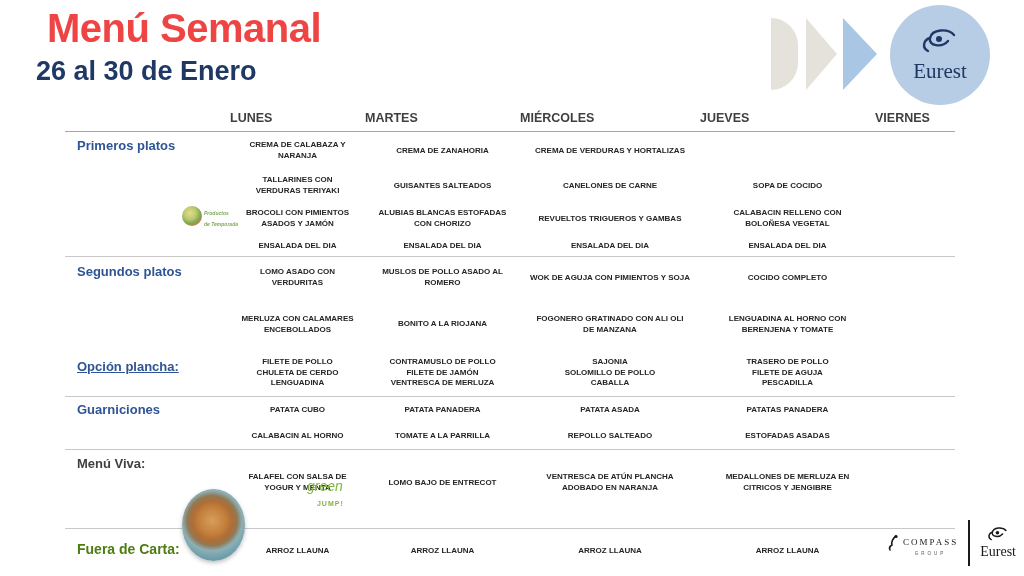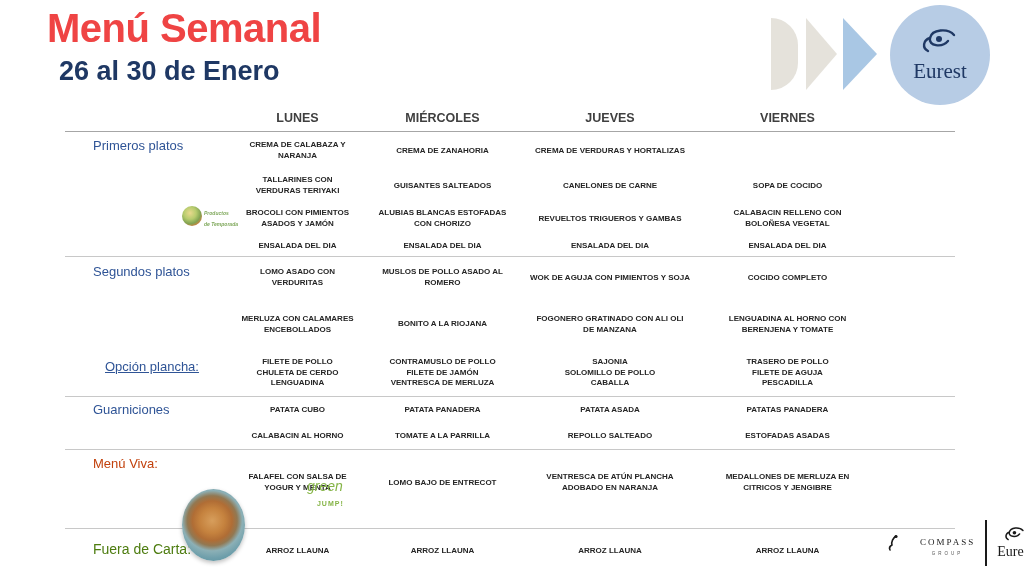--- a/index.html
+++ b/index.html
@@ -1,42 +1,42 @@
 <!DOCTYPE html>
 <html><head>
 <meta charset="utf-8">
 <style>
   html,body{margin:0;padding:0;background:#fff;}
   #page{position:relative;width:1024px;height:576px;background:#ffffff;overflow:hidden;
         font-family:"Liberation Sans",sans-serif;}
 
   
   .title{position:absolute;left:34px;top:6px;font-size:40px;font-weight:bold;color:#ef4444;letter-spacing:-0.5px;margin-left:13px;}
-  .subtitle{position:absolute;left:36px;top:56px;font-size:27px;font-weight:bold;color:#1F3864;margin-left:23px;}
+  .subtitle{position:absolute;left:36px;top:56px;font-size:27px;font-weight:bold;color:#1F3864;}
 
   
   .dshape{position:absolute;left:771px;top:18px;width:27px;height:72px;background:#E5E2DB;
           border-radius:0 40px 40px 0;}
   .tri{position:absolute;width:0;height:0;border-top:36px solid transparent;border-bottom:36px solid transparent;}
   .tri-gray{left:806px;top:18px;border-left:31px solid #E5E2DB;}
   .tri-blue{left:843px;top:18px;border-left:34px solid #A9C7E4;}
   .eurest-circle{position:absolute;left:890px;top:5px;width:100px;height:100px;border-radius:50%;
                  background:#B7CCE5;display:flex;flex-direction:column;align-items:center;justify-content:center;}
   .eurest-word{font-family:"Liberation Serif",serif;font-weight:normal;font-size:21px;color:#1F3864;margin-top:-2px;}
 
   
   .menu-table{position:absolute;left:65px;top:104px;width:890px;}
   .grid{display:grid;grid-template-columns:165px 135px 155px 180px 175px 80px;}
   .day-row{height:27px;align-items:end;border-bottom:1px solid #A6A6A6;}
-  .day{font-size:12.5px;font-weight:bold;color:#3F3F3F;text-align:center;padding-bottom:6px;}
+  .day{font-size:12.5px;font-weight:bold;color:#3F3F3F;padding-bottom:6px;}
 
   .section{position:relative;}
-  .sec-label{position:absolute;left:28px;font-size:13px;font-weight:normal;color:#2F5496;}
-  .sec-label.underline{text-decoration:underline;margin-left:12px;}
-  .sec-label.viva{color:#c2410c;}
+  .sec-label{position:absolute;left:12px;font-size:13px;font-weight:bold;color:#2F5496;}
+  .sec-label.underline{text-decoration:underline;}
+  .sec-label.viva{color:#404040;}
   .sec-label.fuera{color:#4d7c0f;font-size:14px;}
   .cell{display:flex;align-items:center;justify-content:center;text-align:center;position:relative;
         font-size:8px;font-weight:bold;color:#252525;line-height:1.35;padding:0 10px;white-space:pre-line;}
   .r38{height:38px}.r34{height:34px}.r32{height:32px}.r20{height:20px}
   .r42{height:42px}.r51{height:51px}.r46{height:46px}.r26{height:26px}.r66{height:66px}.r45{height:45px}
   .bline{border-bottom:1px solid #C8C8C8;}
   .pad-b{padding-bottom:12px;}
 
   
   .seasonal{position:absolute;left:-48px;top:3px;display:flex;align-items:center;gap:2px;}
@@ -50,21 +50,21 @@
   .gj2{font-size:7px;color:#85B446;font-weight:bold;letter-spacing:1px;margin-left:10px;}
 
   
   .plate{position:absolute;left:182px;top:489px;width:63px;height:72px;border-radius:50%;
     background:radial-gradient(circle at 48% 44%,#d79e5c 0%,#c5823e 24%,#b06d35 38%,#927852 48%,
                #8cb0b6 58%,#6f9fab 72%,#5e93a0 86%,#54899a 100%);
     box-shadow:0 2px 4px rgba(0,0,0,0.25);}
 
   
   .footer-logos{position:absolute;left:886px;top:520px;display:flex;align-items:center;gap:10px;}
-  .compass{display:flex;align-items:flex-end;gap:20px;}
+  .compass{display:flex;align-items:flex-end;gap:3px;}
   .compass-txt{font-family:"Liberation Serif",serif;font-size:9px;letter-spacing:2px;color:#1a1a1a;line-height:1;}
   .compass-sub{font-size:4.5px;letter-spacing:3px;color:#555;text-align:center;margin-top:2px;}
   .vbar{width:2px;height:46px;background:#1a1a1a;}
   .eurest-mini{display:flex;flex-direction:column;align-items:center;}
   .eurest-mini .eurest-word{font-size:14px;margin-top:-3px;}
 </style>
 </head>
 <body>
 
 <div id="page">
@@ -85,20 +85,21 @@
       </svg>
     </span>
     <span class="eurest-word">Eurest</span>
   </div>
 
   <div class="menu-table">
 
     <div class="grid day-row">
       <div class="day"></div>
       <div class="day">LUNES</div>
+      <div class="day">MARTES</div>
       <div class="day">MIÉRCOLES</div>
       <div class="day">JUEVES</div>
       <div class="day">VIERNES</div>
     </div>
 
     <div class="section bline">
       <div class="sec-label" style="top:6px">Primeros platos</div>
       <div class="grid">
         <div class="cell r38"></div>
         <div class="cell r38">CREMA DE CALABAZA Y NARANJA</div>

